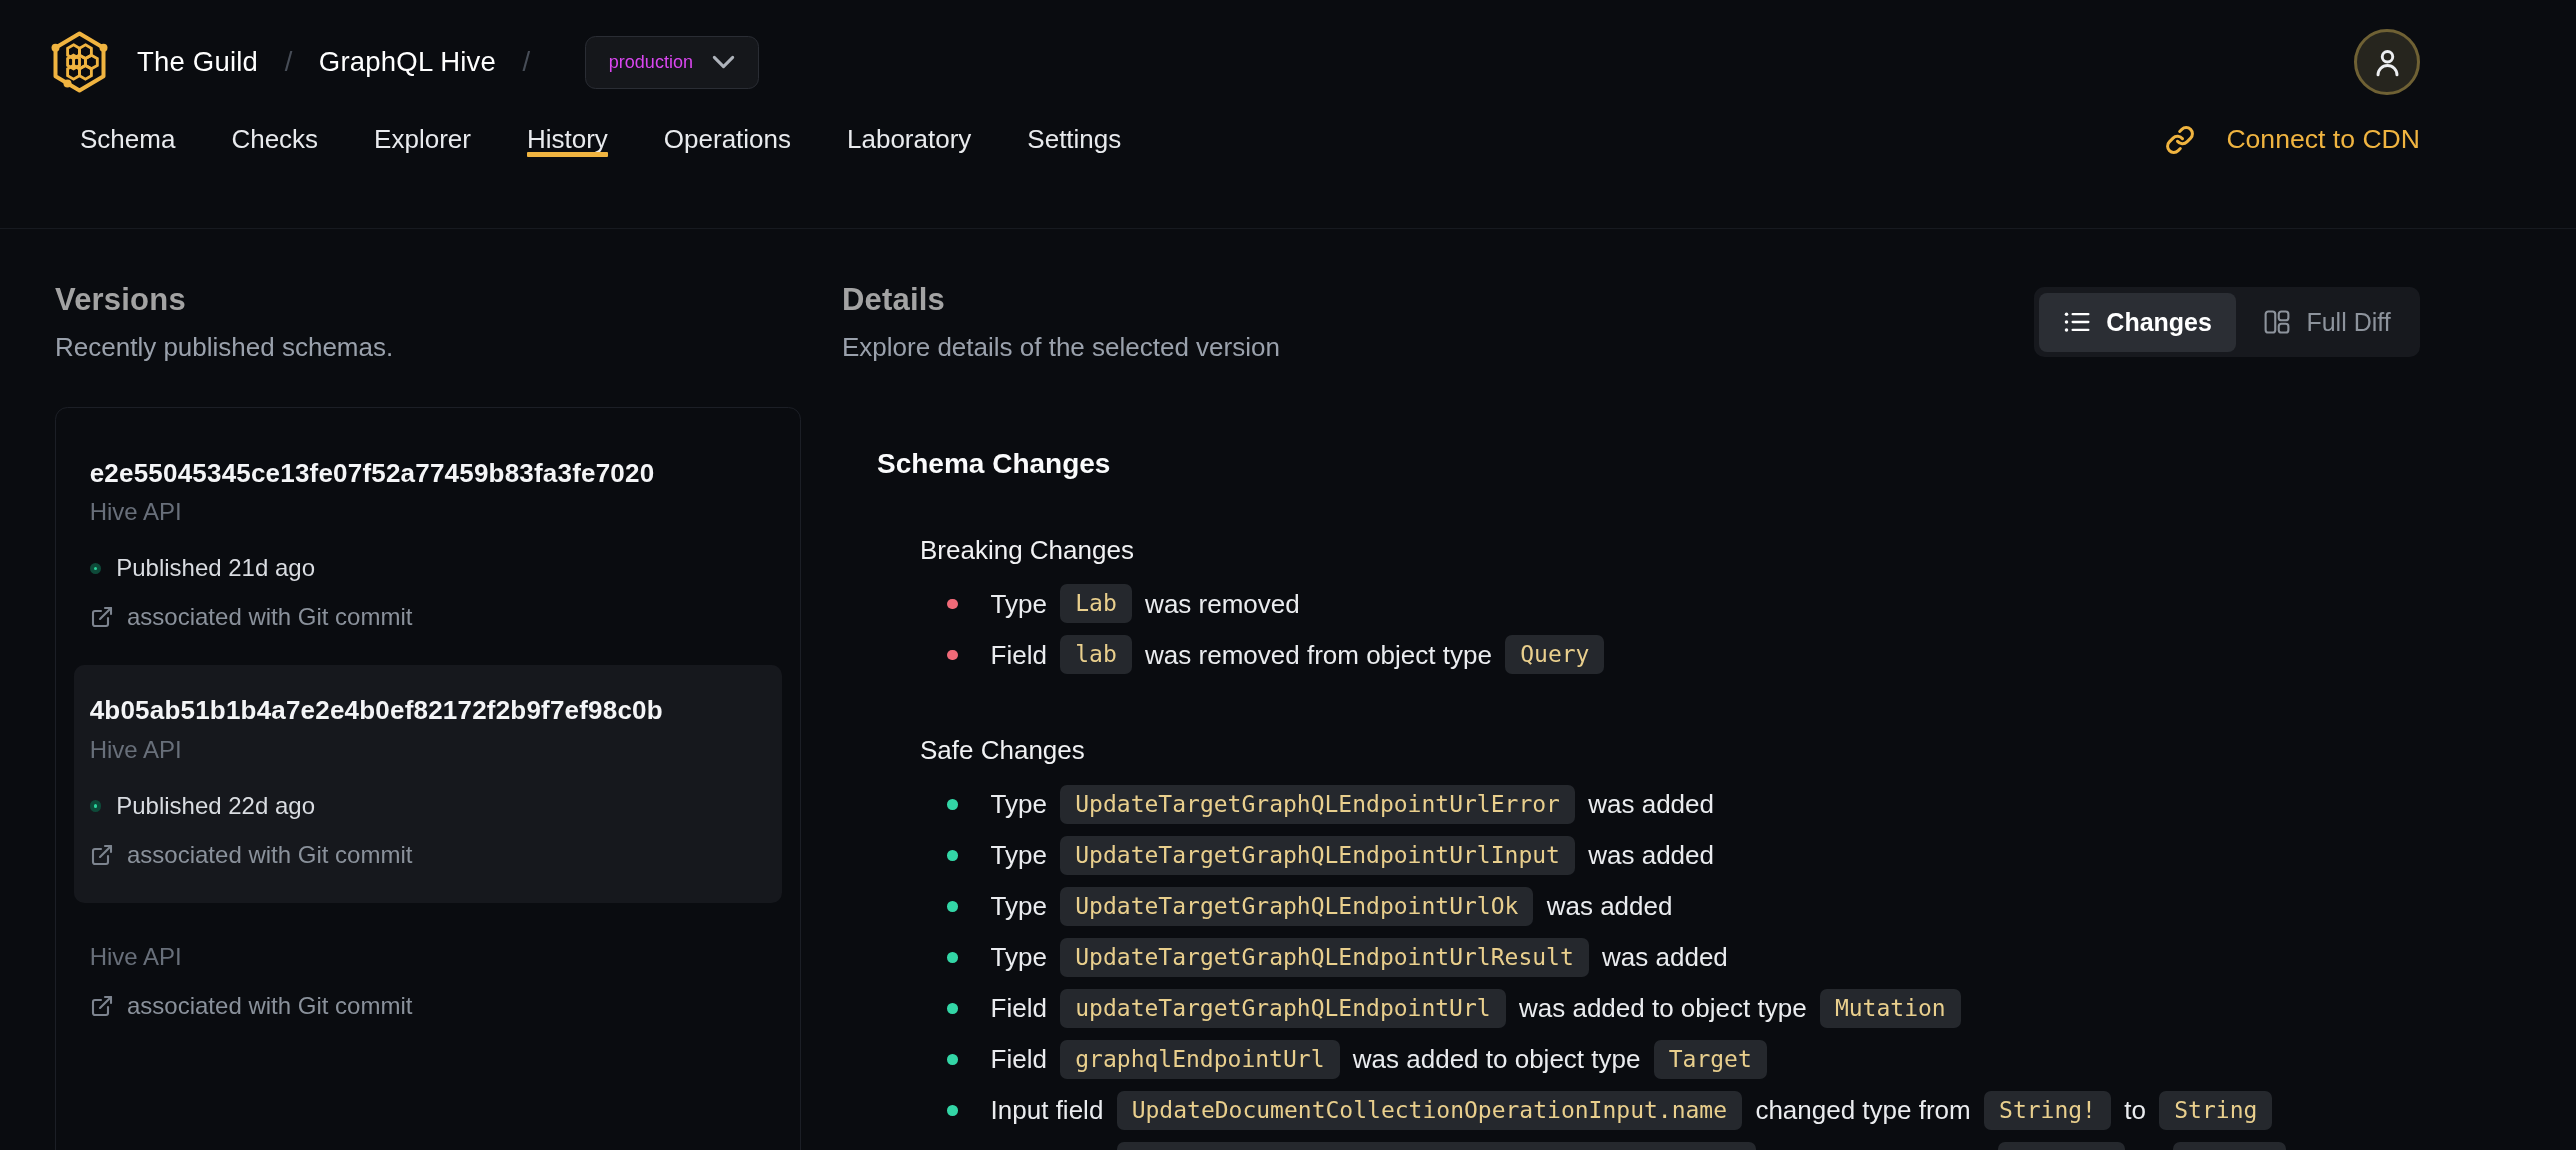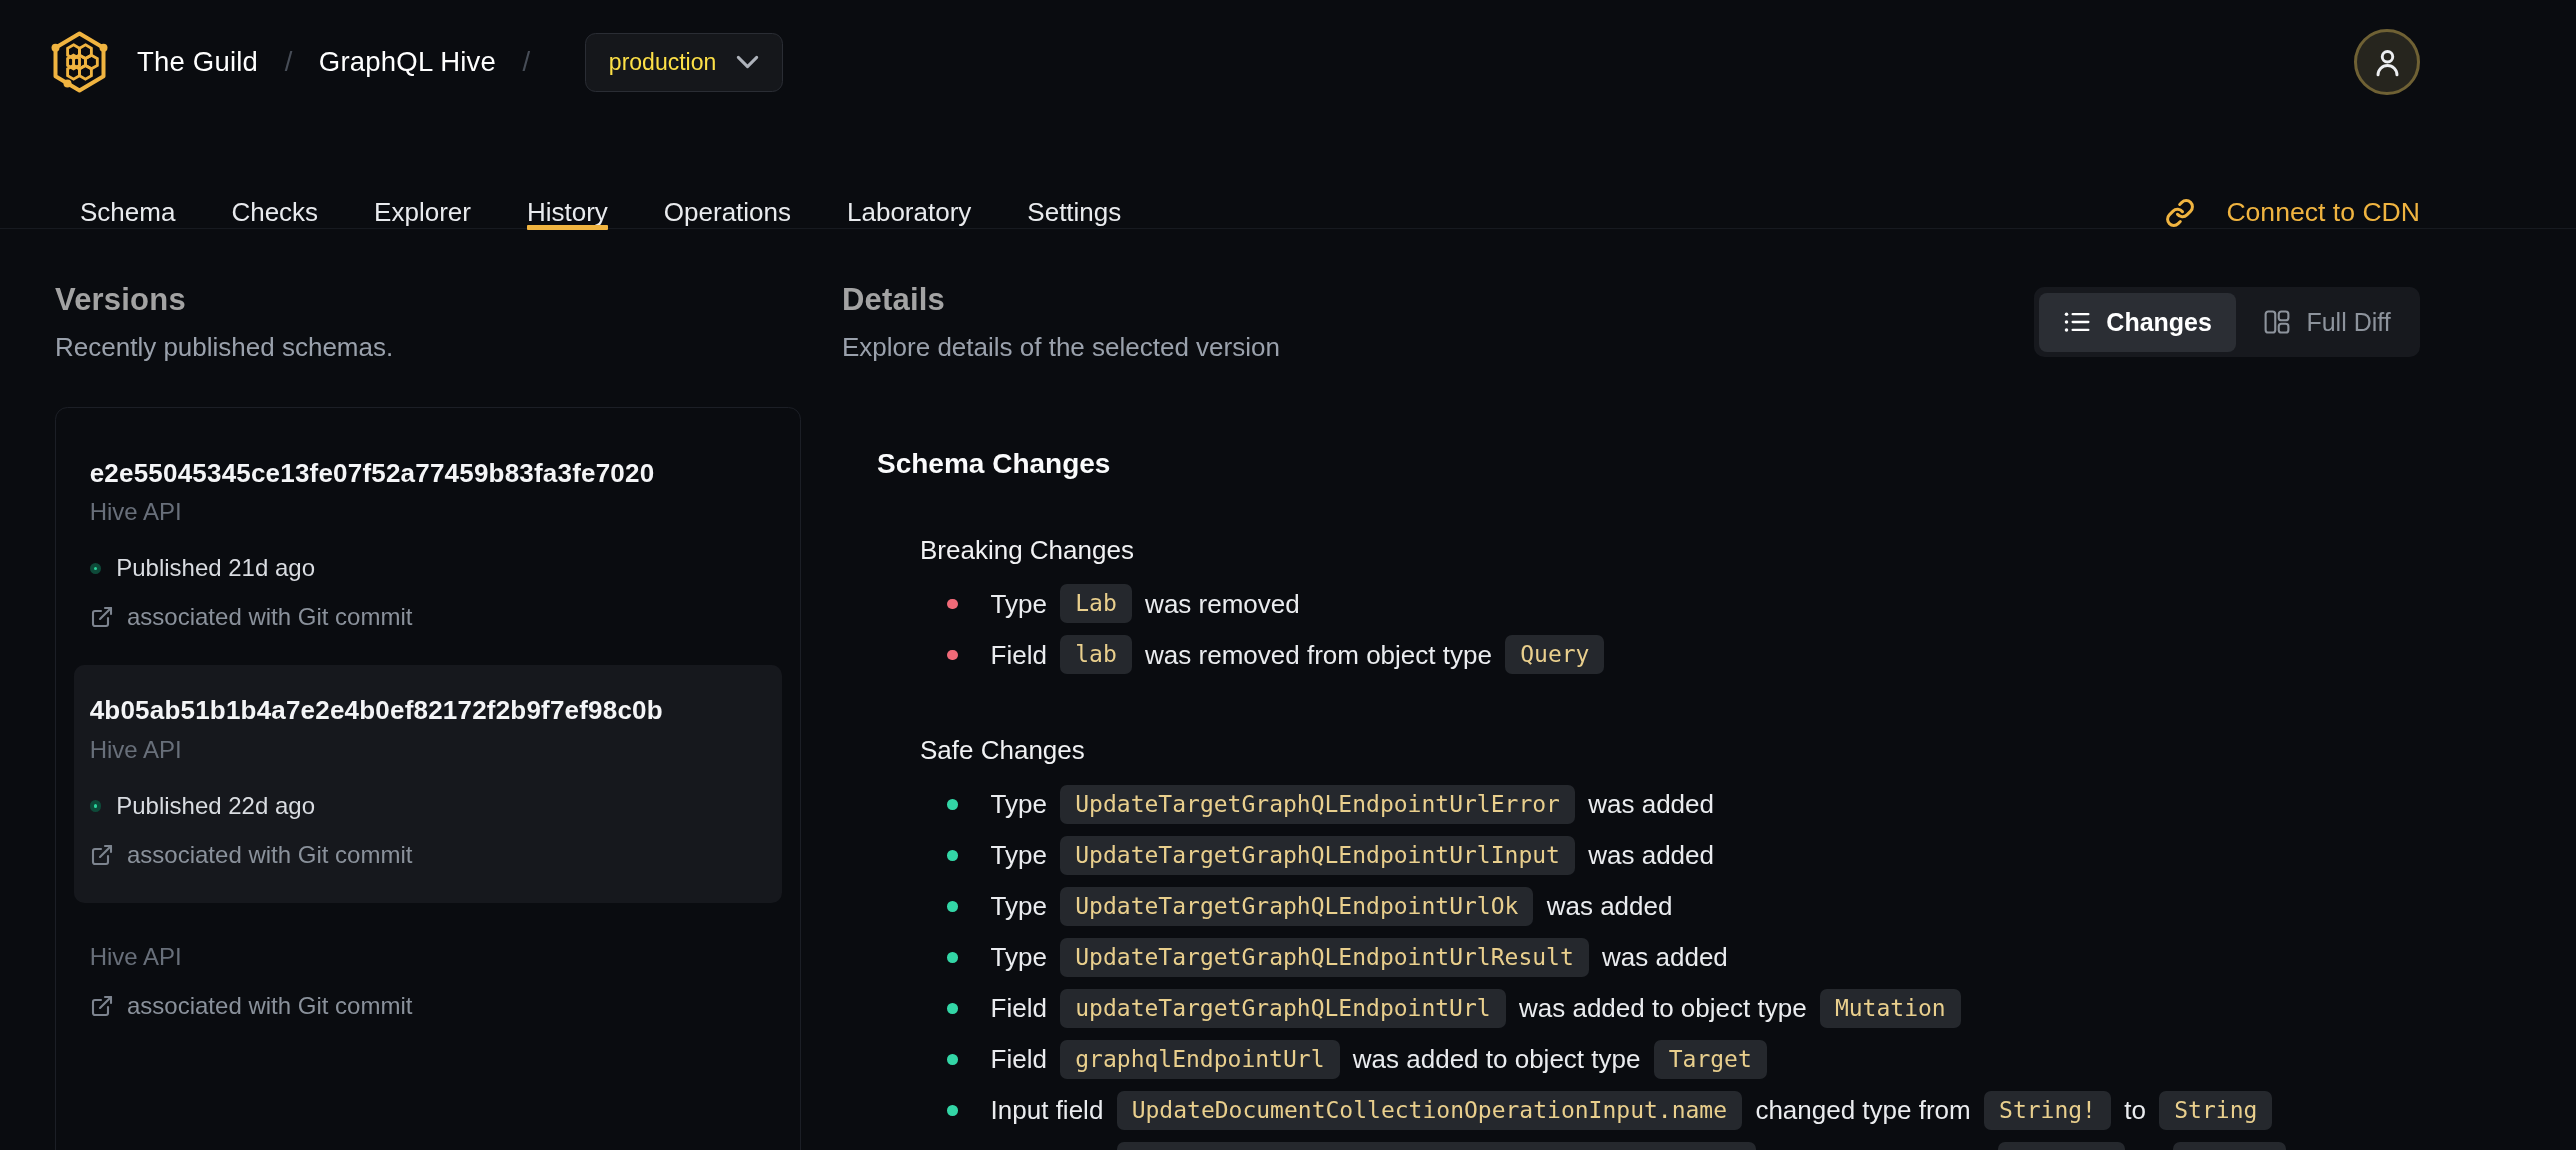--- a/index.html
+++ b/index.html
@@ -23,32 +23,32 @@
     -webkit-font-smoothing:antialiased;
   }
   
   .topbar{display:flex;align-items:center;height:124px;padding:0 156px 0 50px}
   .logo{width:59px;height:64px;flex:none;margin-right:28px}
   .crumb{font-size:27.5px;font-weight:500;color:#fff;letter-spacing:0.2px}
   .crumb-sep{color:#474d57;font-size:27.5px;margin:0 26.6px;font-weight:400}
   .env-btn{
     display:flex;align-items:center;gap:19.5px;cursor:pointer;
     background:#15171b;border:1.8px solid #2a2d34;border-radius:10.6px;
-    padding:15px 23px;font-size:23px;color:#fde047;margin-left:28px;
+    padding:15px 23px;font-size:18px;color:#d946ef;margin-left:28px;
     font-family:inherit;
   }
   .env-btn svg{width:23px;height:14px;stroke:#aeb3bb;fill:none;stroke-width:2.6;stroke-linecap:round;stroke-linejoin:round}
   .avatar{
     margin-left:auto;width:66px;height:66px;border-radius:50%;cursor:pointer;
     background:#26251e;border:3.5px solid #6f6134;
     display:flex;align-items:center;justify-content:center;padding:0;
   }
   .avatar svg{width:35px;height:35px;stroke:#eceef1;fill:none;stroke-width:2;stroke-linecap:round}
   
-  .tabs-row{display:flex;align-items:flex-end;height:105px;padding:0 156px 0 80px;border-bottom:1.8px solid #171a20;position:relative}
+  .tabs-row{display:flex;align-items:flex-start;height:105px;padding:0 156px 0 80px;border-bottom:1.8px solid #171a20;position:relative}
   .tabs{display:flex;align-items:stretch}
   .tab{
     font-size:26px;color:#e9ebee;margin-right:56px;cursor:pointer;
     display:flex;align-items:center;position:relative;white-space:nowrap;
   }
   .tab.active::after{
     content:"";position:absolute;left:0;right:0;bottom:-1.8px;height:5.3px;
     background:var(--accent);border-radius:0.9px;
   }
   .cdn-link{margin-left:auto;display:flex;align-items:center;gap:31px;color:var(--accent);font-size:26.6px;cursor:pointer;white-space:nowrap}

